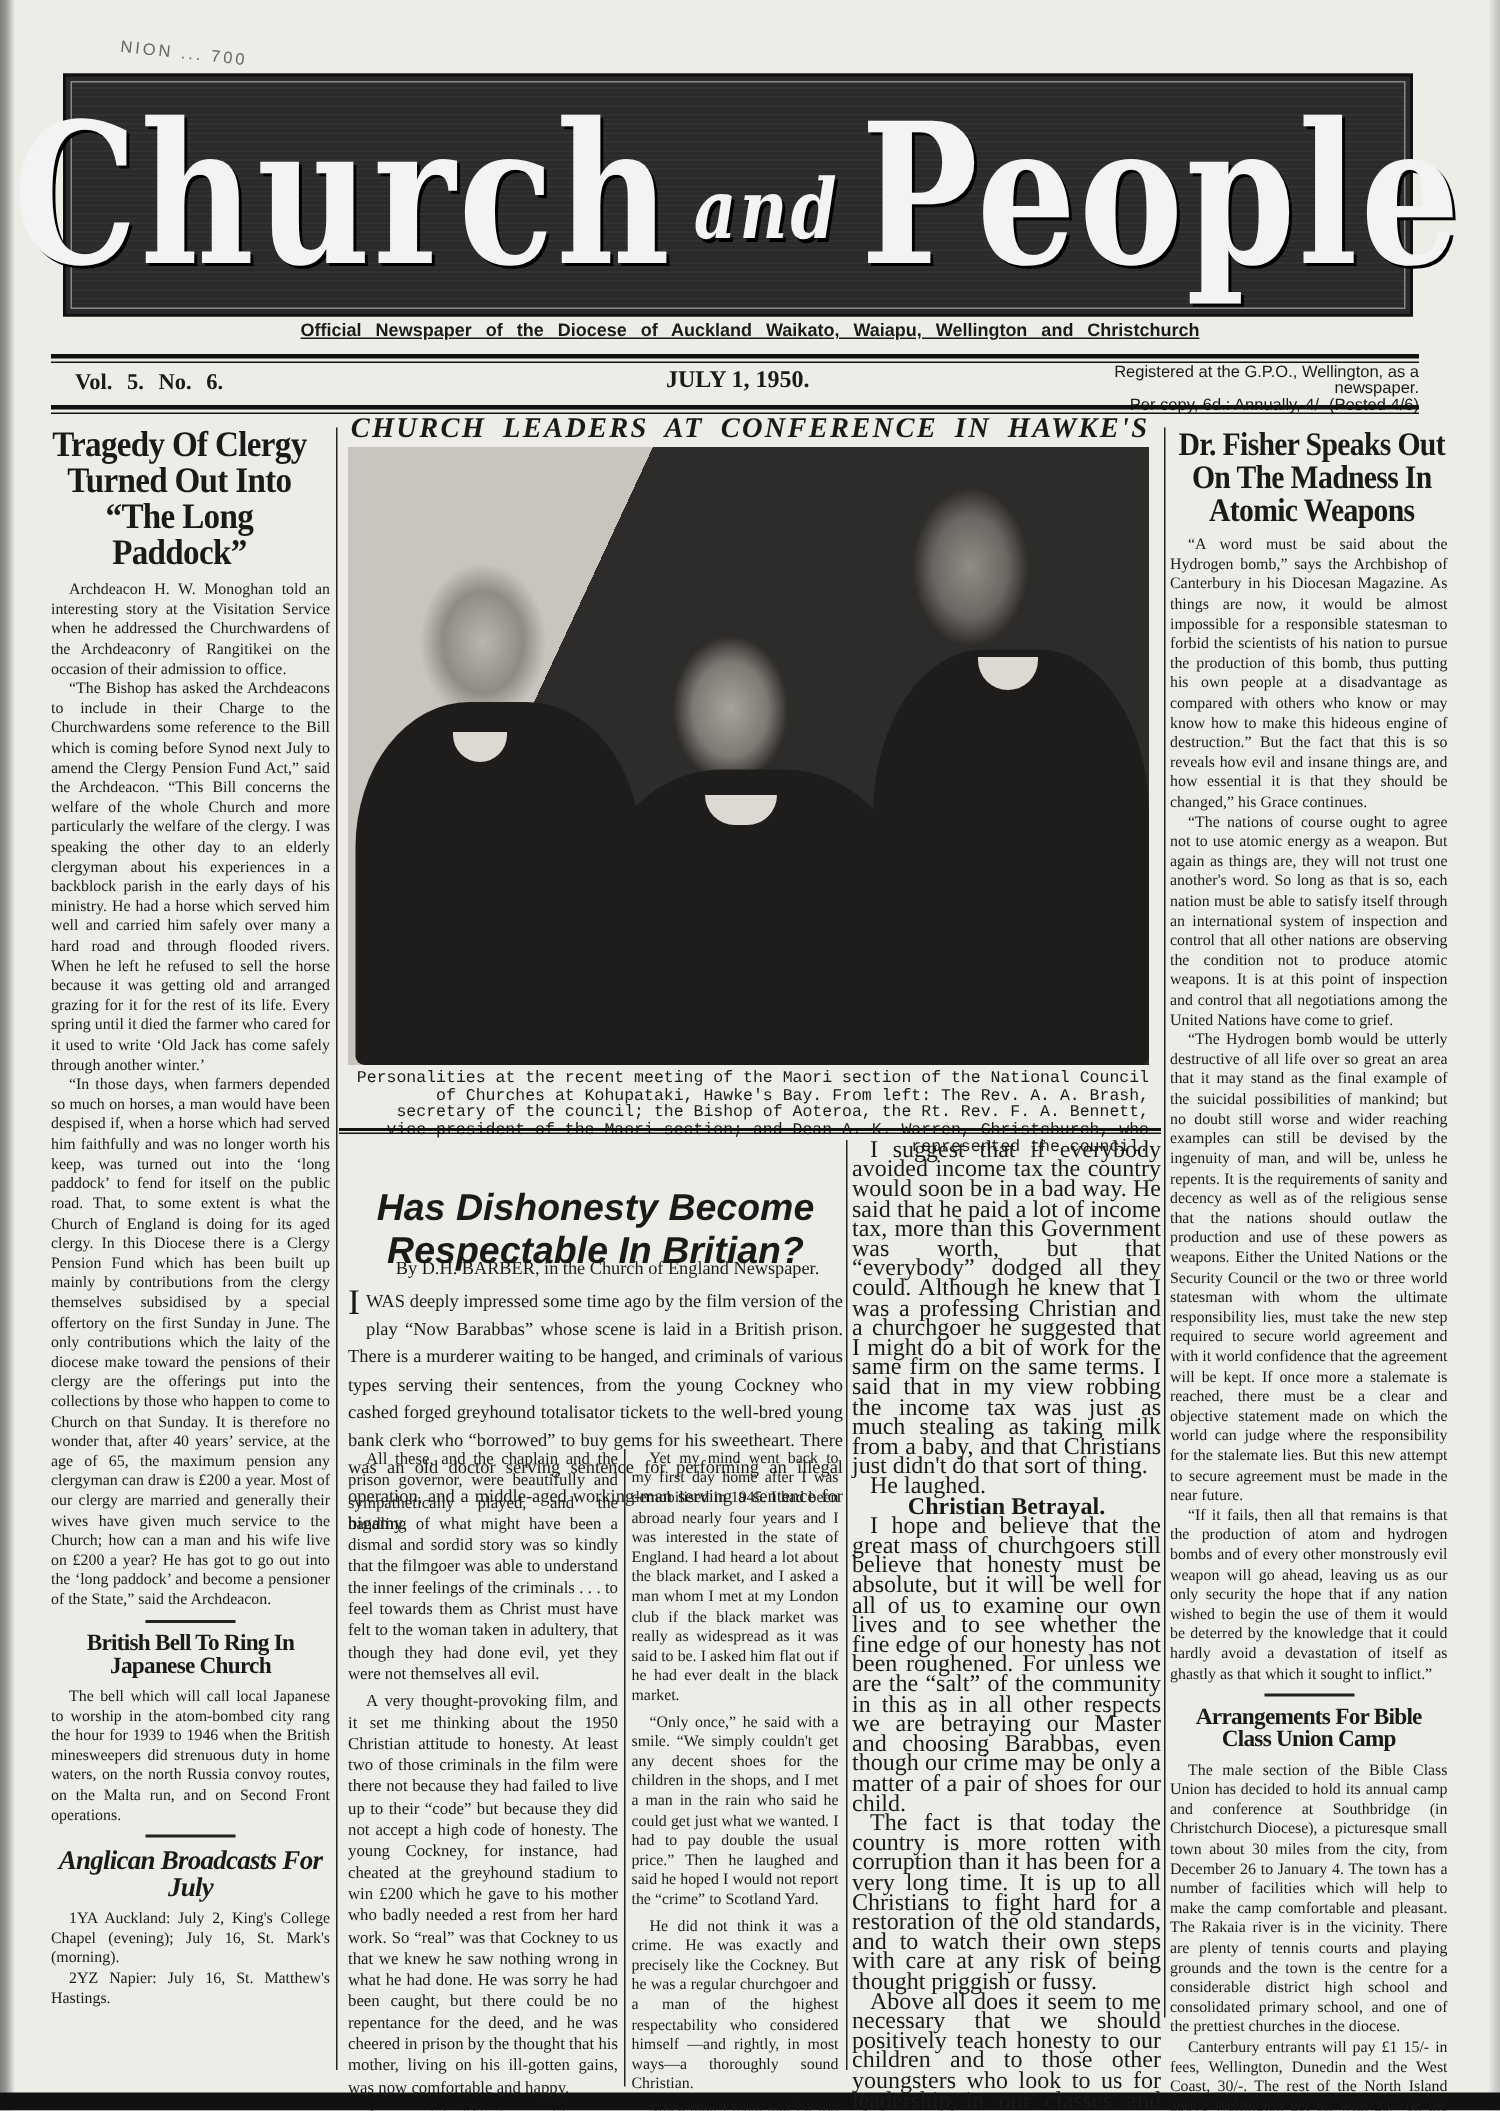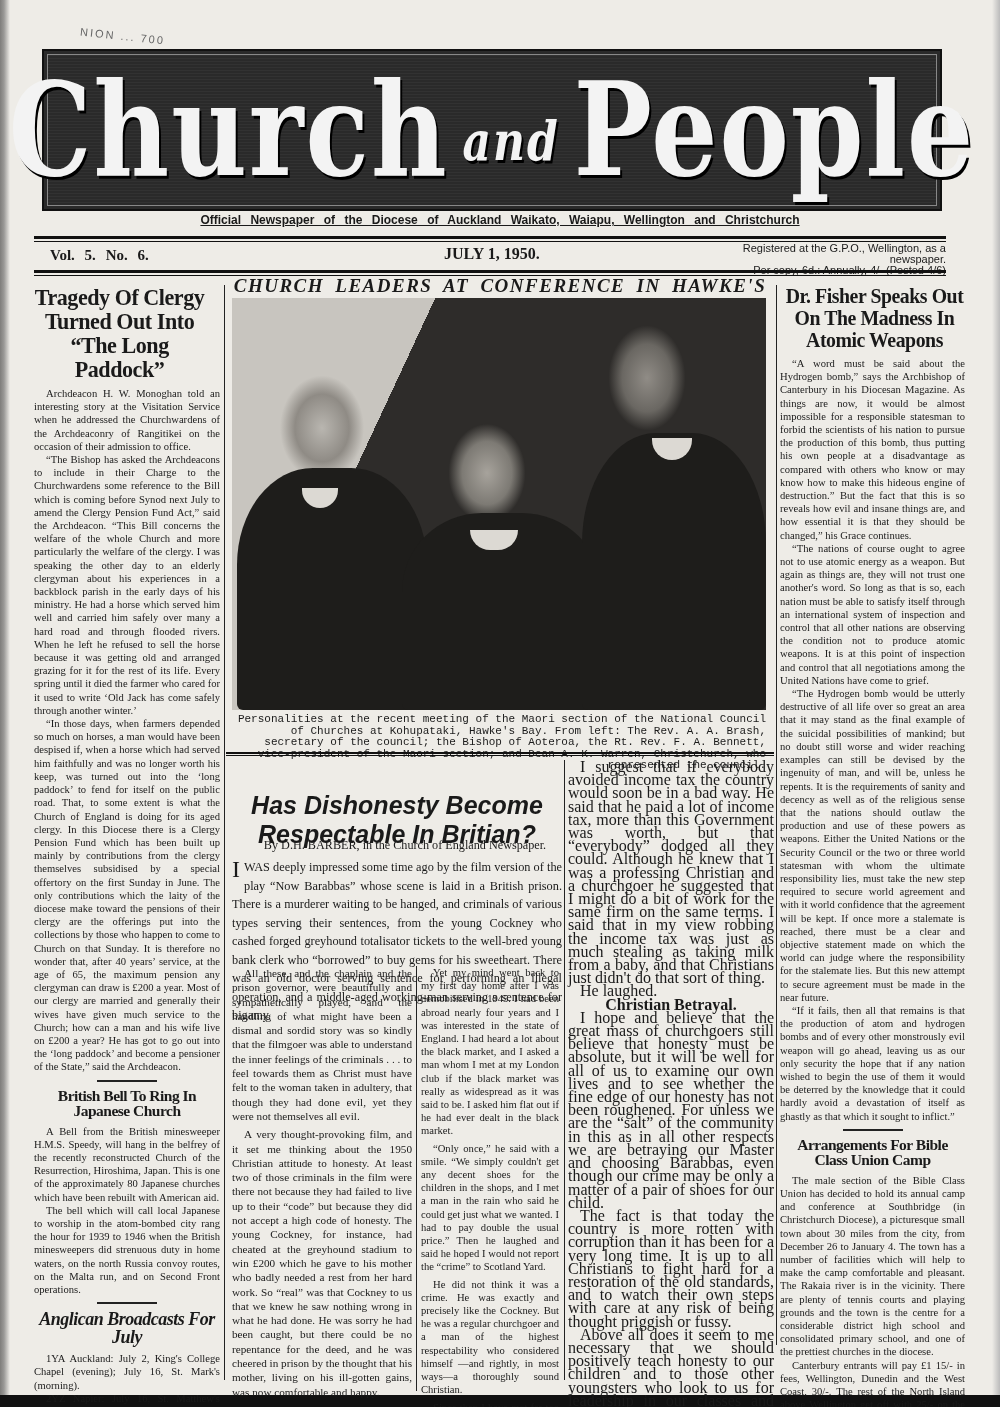--- a/index.html
+++ b/index.html
@@ -116,21 +116,20 @@
   <div class="col col-left">
     <article>
       <h2 class="head h-tragedy">Tragedy Of Clergy Turned Out Into “The Long Paddock”</h2>
       <p>Archdeacon H. W. Monoghan told an interesting story at the Visitation Service when he addressed the Churchwardens of the Archdeaconry of Rangitikei on the occasion of their admission to office.</p>
       <p>“The Bishop has asked the Archdeacons to include in their Charge to the Churchwardens some reference to the Bill which is coming before Synod next July to amend the Clergy Pension Fund Act,” said the Archdeacon. “This Bill concerns the welfare of the whole Church and more particularly the welfare of the clergy. I was speaking the other day to an elderly clergyman about his experiences in a backblock parish in the early days of his ministry. He had a horse which served him well and carried him safely over many a hard road and through flooded rivers. When he left he refused to sell the horse because it was getting old and arranged grazing for it for the rest of its life. Every spring until it died the farmer who cared for it used to write ‘Old Jack has come safely through another winter.’</p>
       <p>“In those days, when farmers depended so much on horses, a man would have been despised if, when a horse which had served him faithfully and was no longer worth his keep, was turned out into the ‘long paddock’ to fend for itself on the public road. That, to some extent is what the Church of England is doing for its aged clergy. In this Diocese there is a Clergy Pension Fund which has been built up mainly by contributions from the clergy themselves subsidised by a special offertory on the first Sunday in June. The only contributions which the laity of the diocese make toward the pensions of their clergy are the offerings put into the collections by those who happen to come to Church on that Sunday. It is therefore no wonder that, after 40 years’ service, at the age of 65, the maximum pension any clergyman can draw is £200 a year. Most of our clergy are married and generally their wives have given much service to the Church; how can a man and his wife live on £200 a year? He has got to go out into the ‘long paddock’ and become a pensioner of the State,” said the Archdeacon.</p>
     </article>
     <div class="sep"></div>
     <article>
       <h2 class="head h-bell">British Bell To Ring In Japanese Church</h2>
-      <p>A Bell from the British minesweeper H.M.S. Speedy, will hang in the belfrey of the recently reconstructed Church of the Resurrection, Hiroshima, Japan. This is one of the approximately 80 Japanese churches which have been rebuilt with American aid.</p>
       <p>The bell which will call local Japanese to worship in the atom-bombed city rang the hour for 1939 to 1946 when the British minesweepers did strenuous duty in home waters, on the north Russia convoy routes, on the Malta run, and on Second Front operations.</p>
     </article>
     <div class="sep"></div>
     <article>
       <h2 class="head h-broad">Anglican Broadcasts For July</h2>
       <p><span class="bold">1YA Auckland:</span> <span>July 2, King's College Chapel (evening); July 16, St. Mark's (morning).</span></p>
       <p><span class="bold">2YZ Napier:</span> <span>July 16, St. Matthew's Hastings.</span></p>
 
     </article>
   </div>

